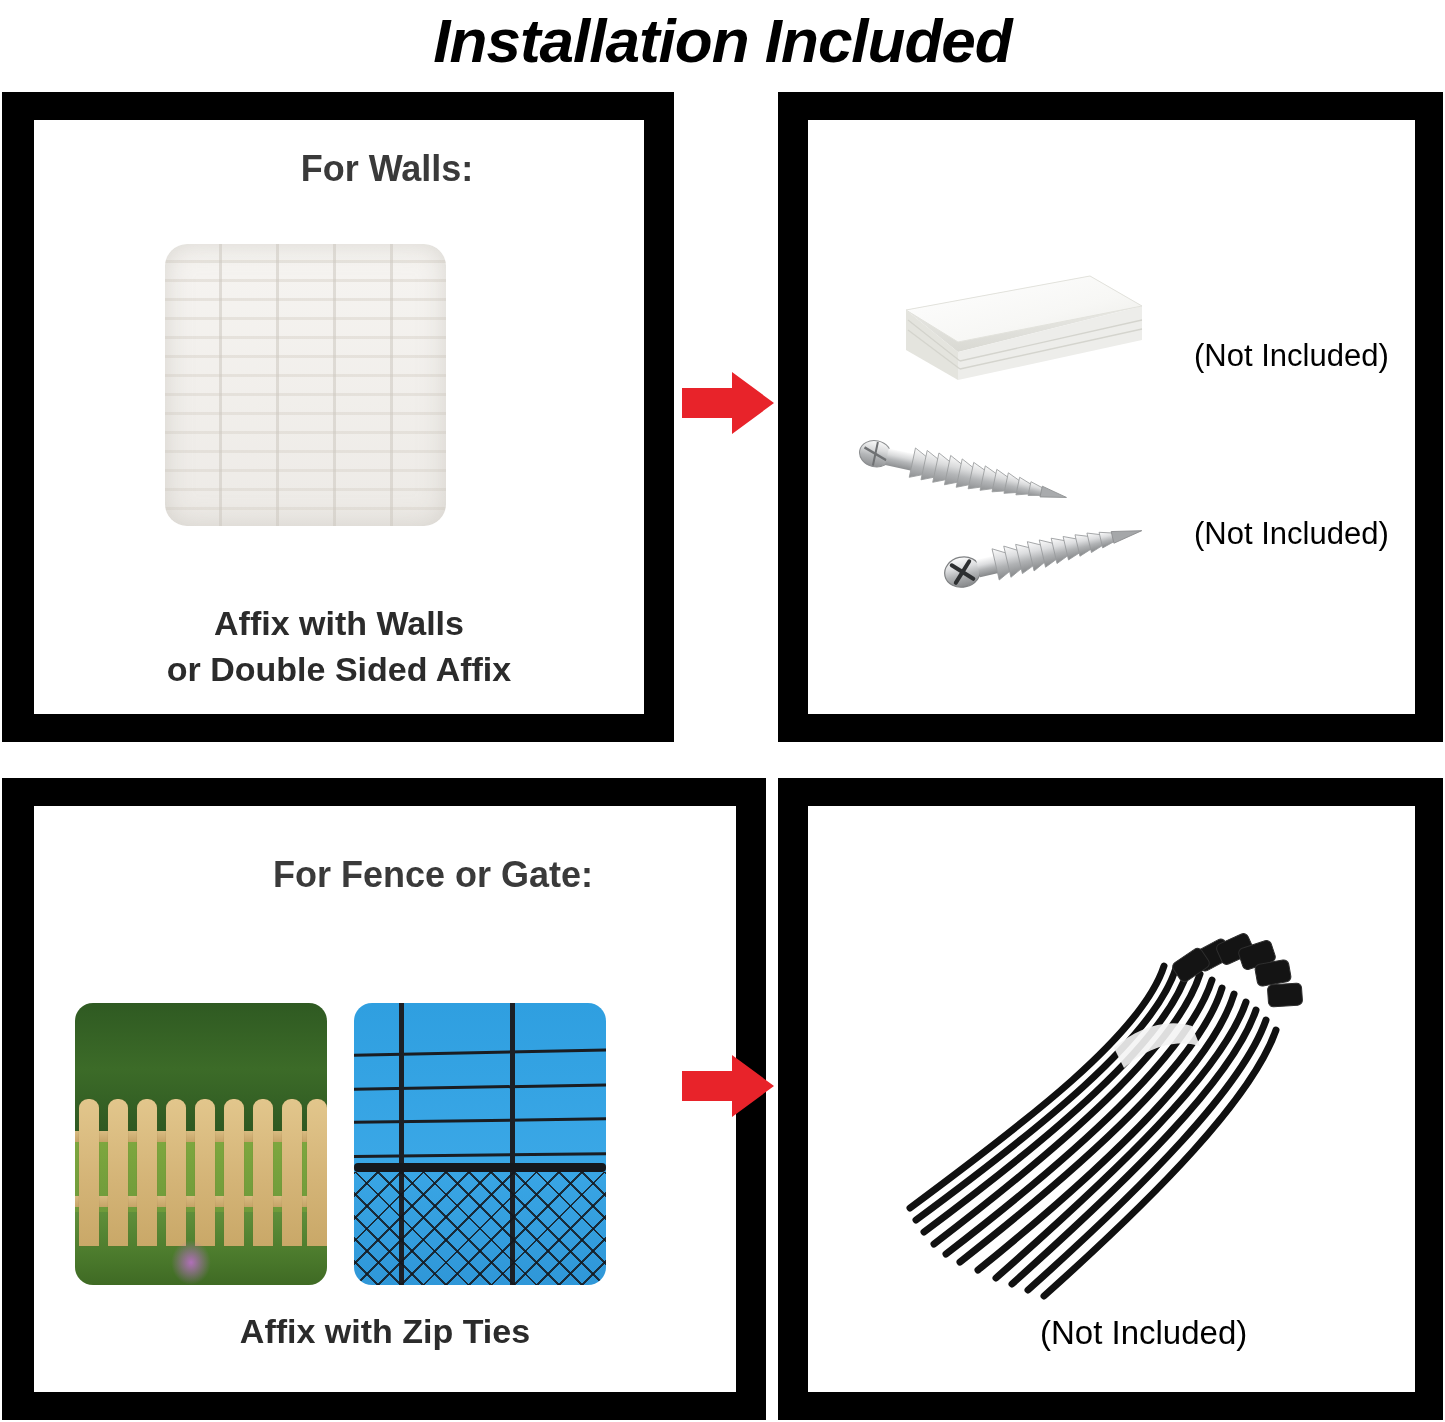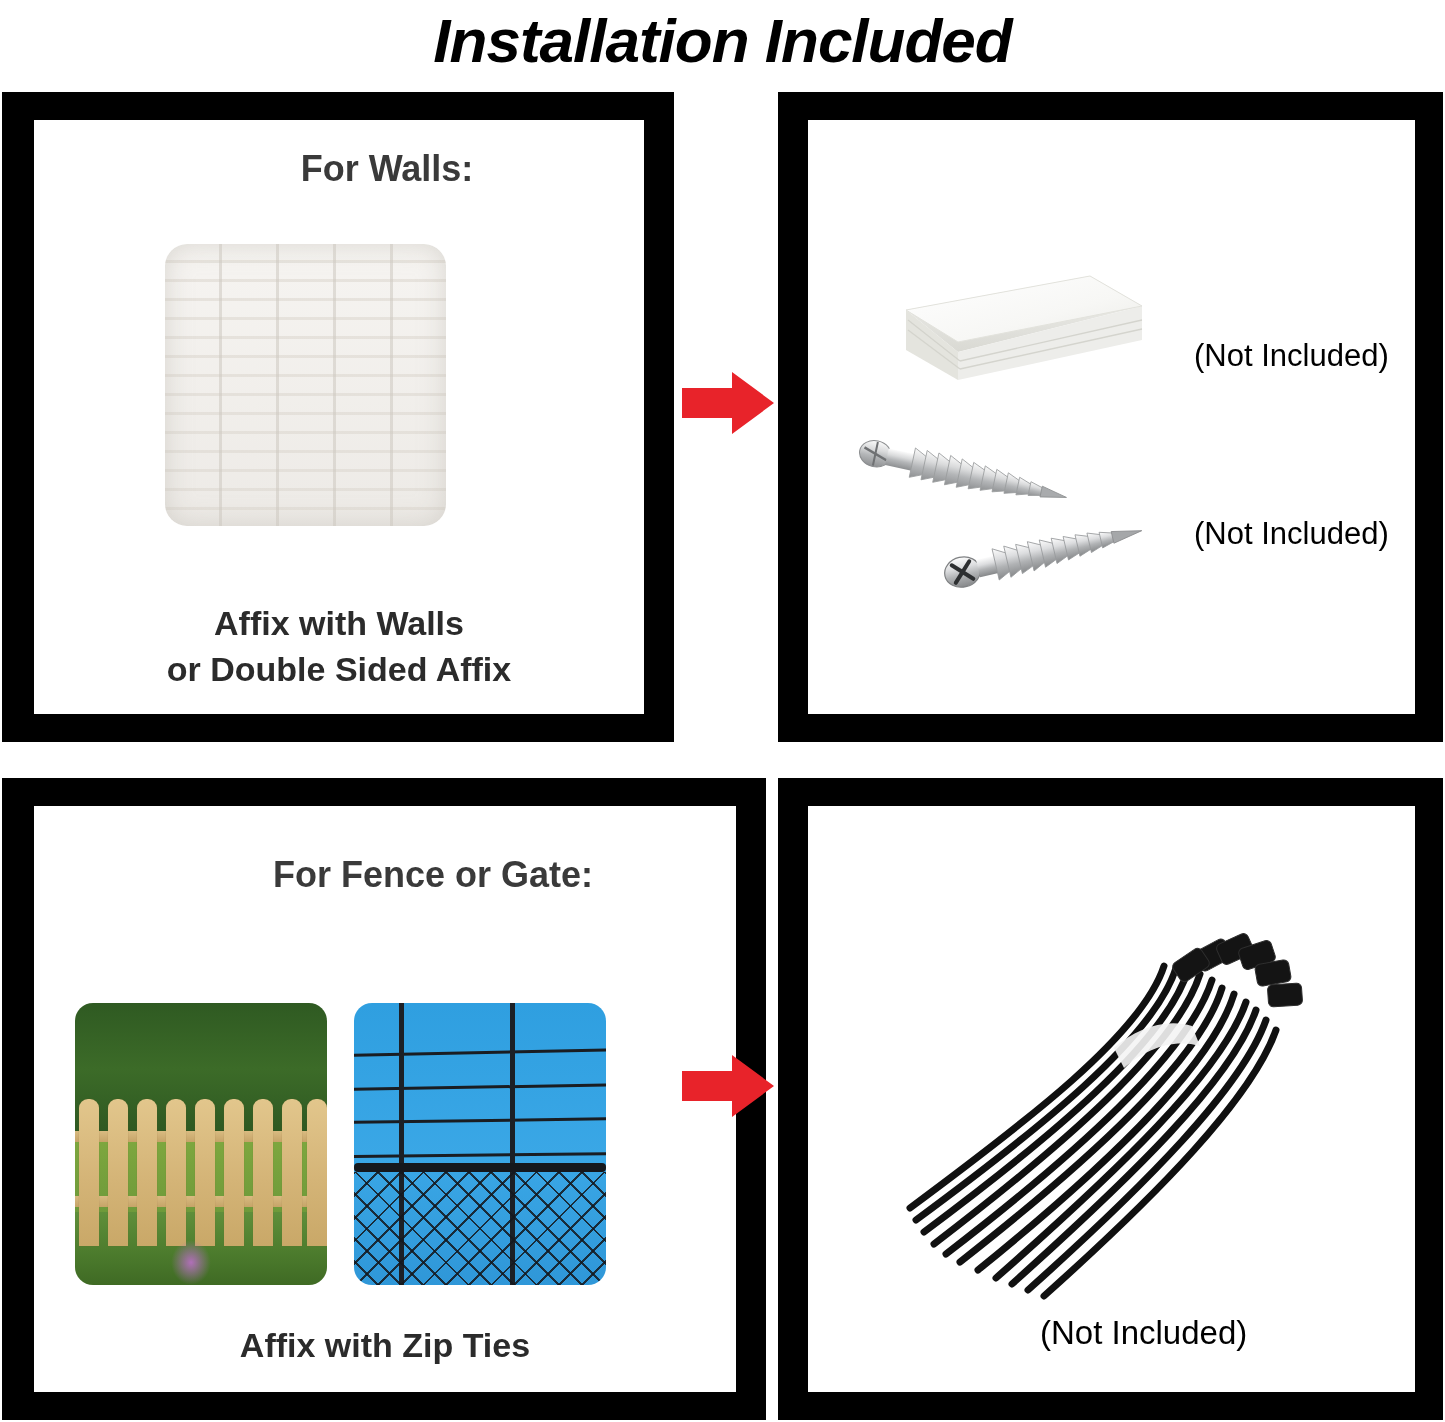--- a/index.html
+++ b/index.html
@@ -81,21 +81,21 @@
     position: absolute;
     left: 0;
     width: 100%;
     text-align: center;
     font-size: 34px;
     font-weight: bold;
     color: #2b2b2b;
     line-height: 46px;
   }
   #caption-walls { bottom: 22px; }
-  #caption-fence { bottom: 24px; }
+  #caption-fence { bottom: 38px; }
 
   .note {
     position: absolute;
     font-size: 31px;
     color: #000000;
     white-space: nowrap;
   }
   #note-tape    { left: 386px; top: 218px; }
   #note-screws  { left: 386px; top: 396px; }
   #note-zipties { left: 232px; bottom: 40px; font-size: 33px; }

